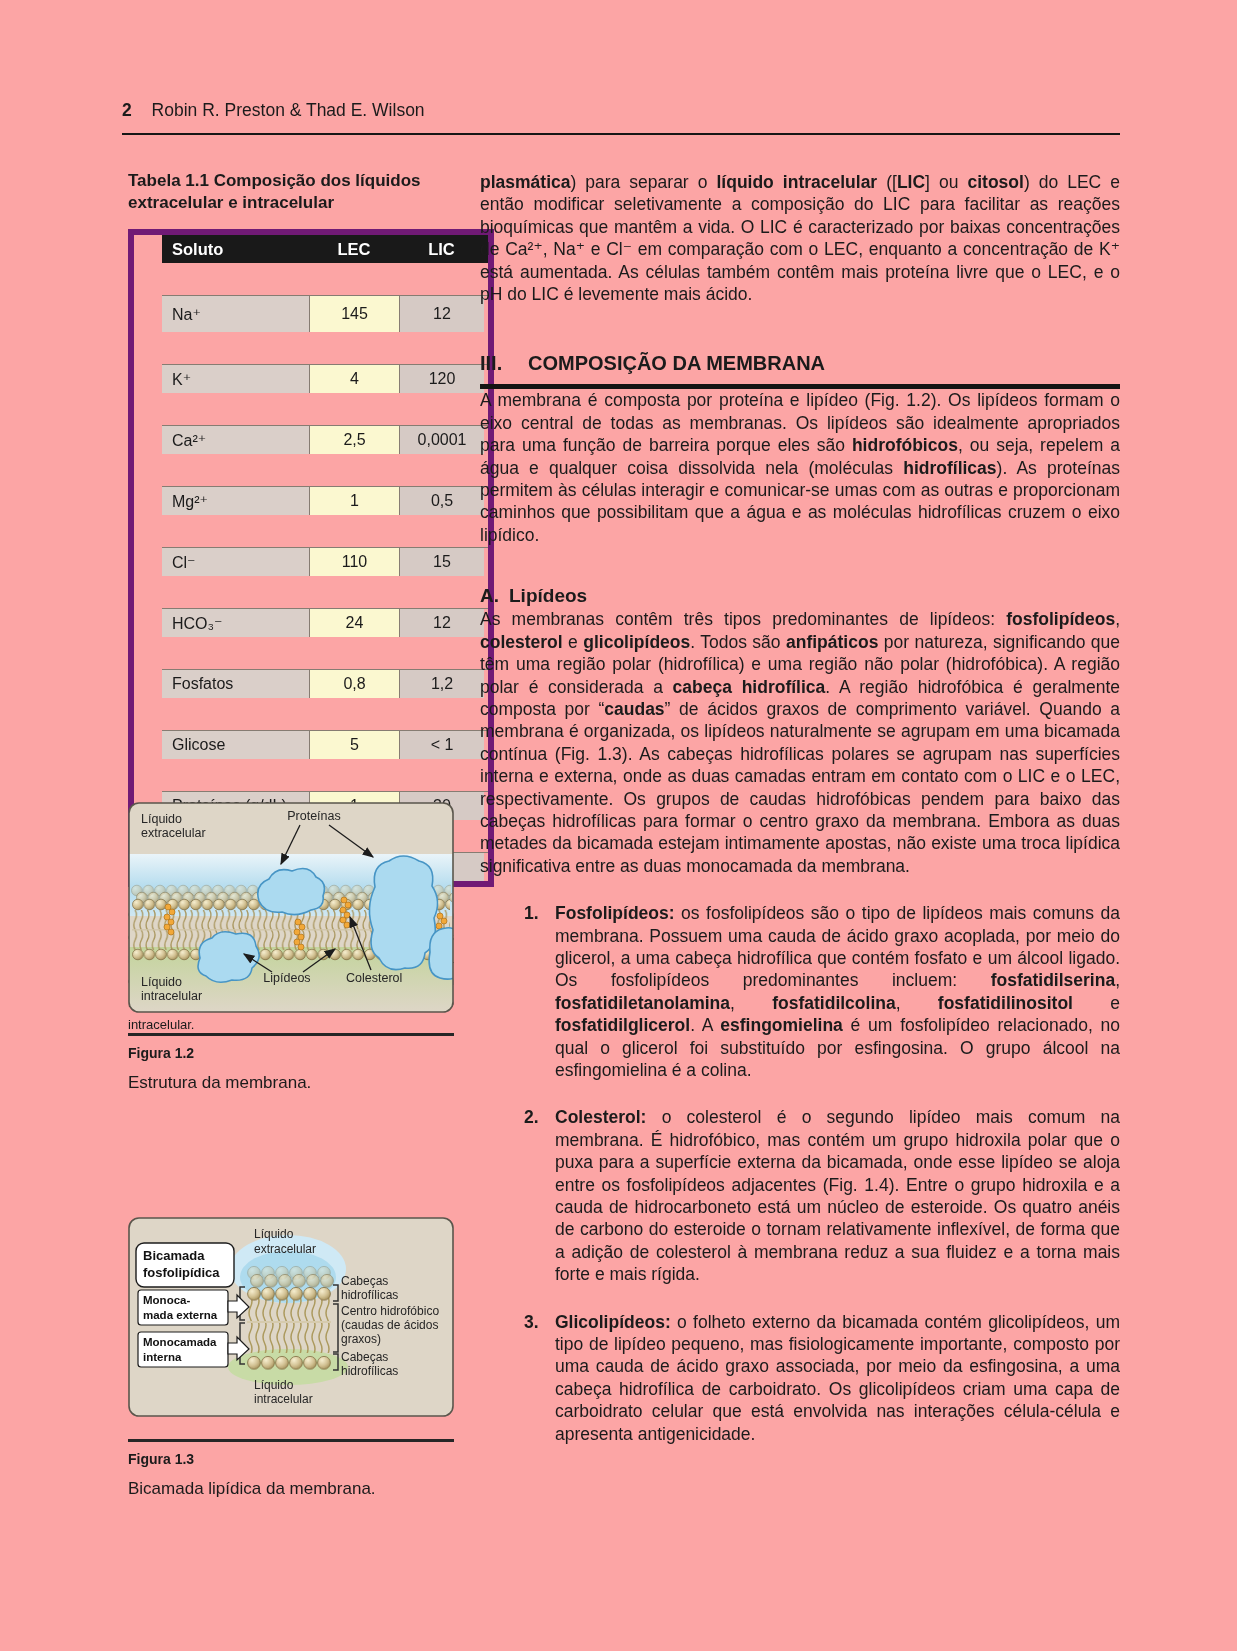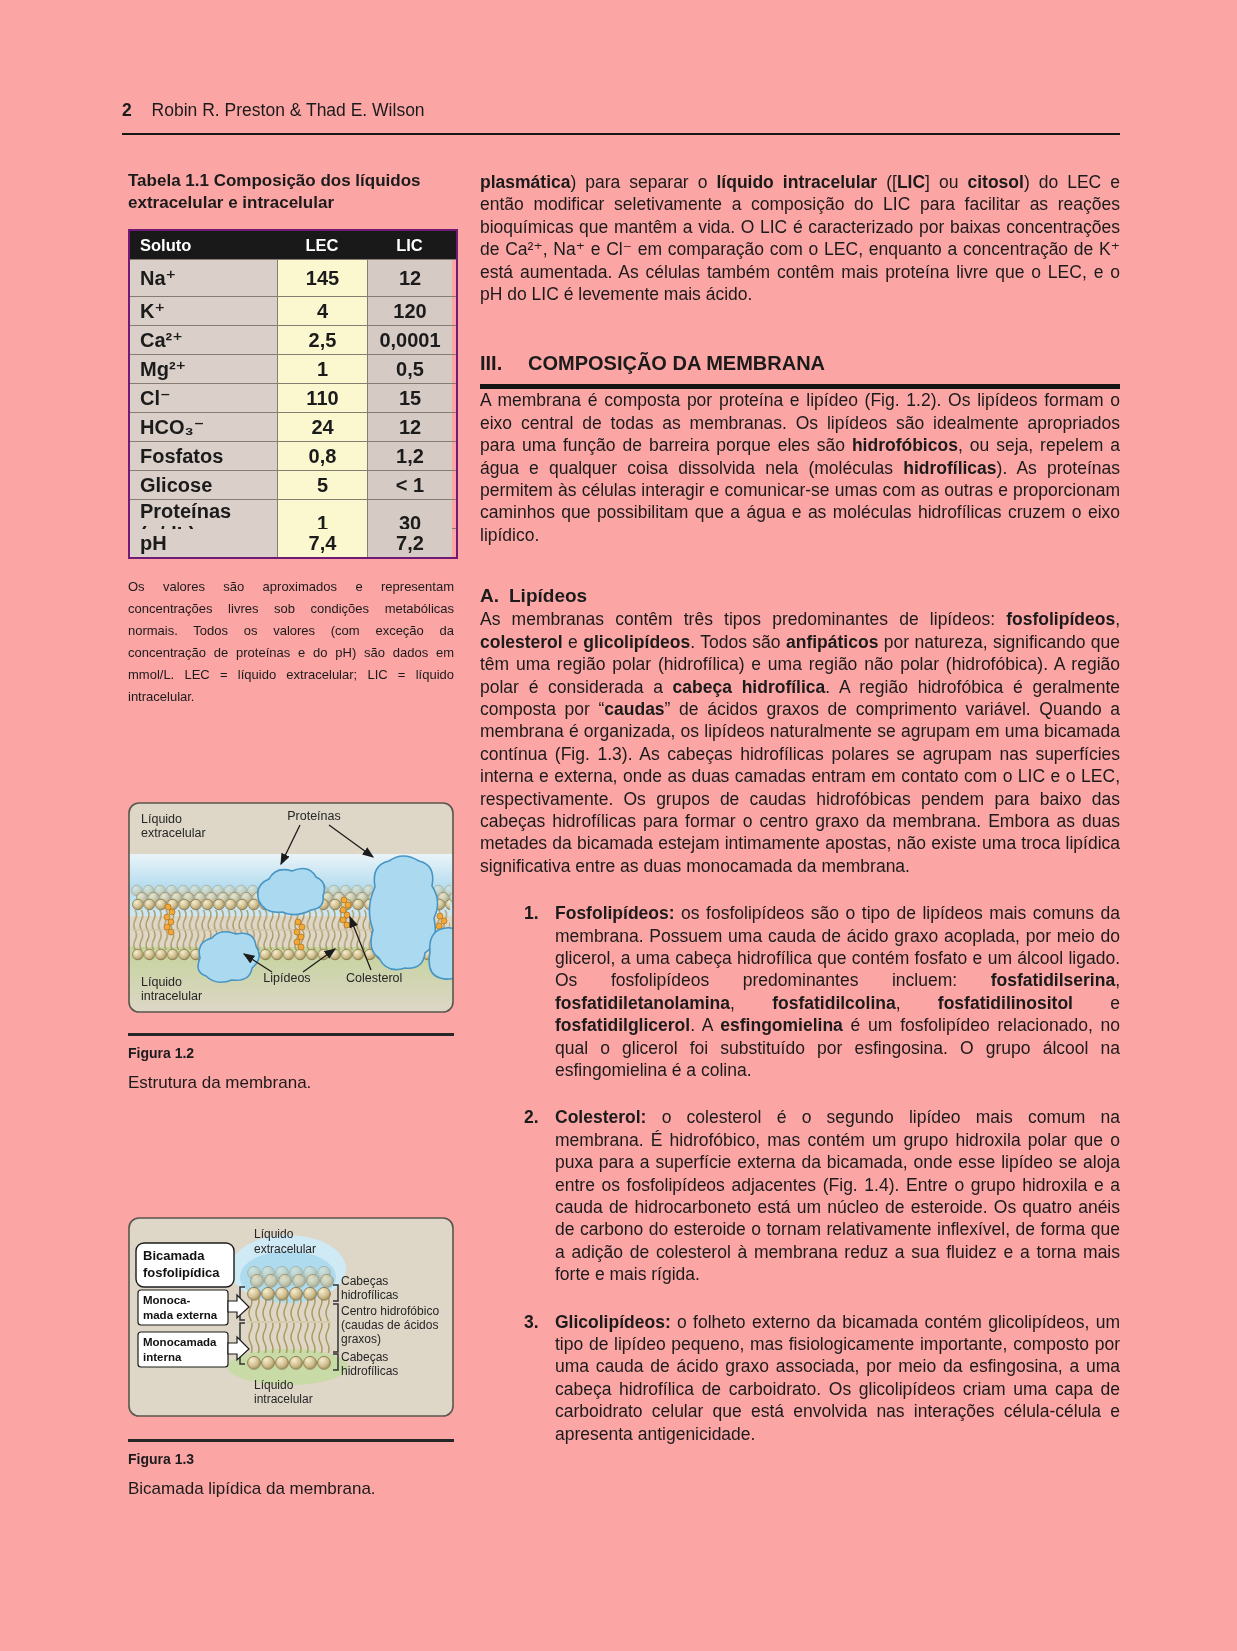--- a/index.html
+++ b/index.html
@@ -7,27 +7,27 @@
   .page{position:relative;width:1237px;height:1651px;background:#fca5a5;overflow:hidden;}
 
   
   .running-head{position:absolute;left:122px;top:100px;width:998px;
     border-bottom:2px solid #161616;padding-bottom:12px;font-size:17.5px;}
   .running-head .num{font-weight:700;margin-right:15px;}
 
   
   .tbl-block{position:absolute;left:128px;top:170px;width:326px;}
   .tbl-title{font-size:17px;font-weight:700;line-height:22px;margin:0 0 15px 0;}
-  .soluto-table{width:326px;border:2px solid #701a75;}
+  .soluto-table{width:326px;border:6px solid #701a75;padding-left:28px;}
   .thead{display:grid;grid-template-columns:147px 90px 85px;background:#191919;color:#fff;
     font-weight:700;font-size:16.5px;height:28px;align-items:center;}
   .thead .c1{padding-left:10px;}
   .thead .c2,.thead .c3{text-align:center;}
-  .trow{display:grid;grid-template-columns:147px 90px 85px;font-weight:700;font-size:20px;
-    height:28px;border-top:1px solid #867c72;}
+  .trow{display:grid;grid-template-columns:147px 90px 85px;font-weight:400;font-size:16px;
+    height:28px;border-top:1px solid #867c72;margin-top:32px;}
   .trow.tall{height:36px;}
   .trow .c1{background:#dacfc9;padding-left:10px;display:flex;align-items:center;}
   .trow .c2{background:#fbf8d0;display:flex;align-items:center;justify-content:center;border-left:1px solid #867c72;}
   .trow .c3{background:#d6cac5;display:flex;align-items:center;justify-content:center;border-left:1px solid #867c72;}
   .footnote{margin-top:17px;width:326px;font-size:13px;line-height:22px;text-align:justify;}
 
   .figbox{position:absolute;left:128px;}
   #fig12{top:802px;}
   #fig13{top:1217px;}
   .figcap{position:absolute;left:128px;width:326px;border-top:3px solid #262626;padding-top:7px;}

